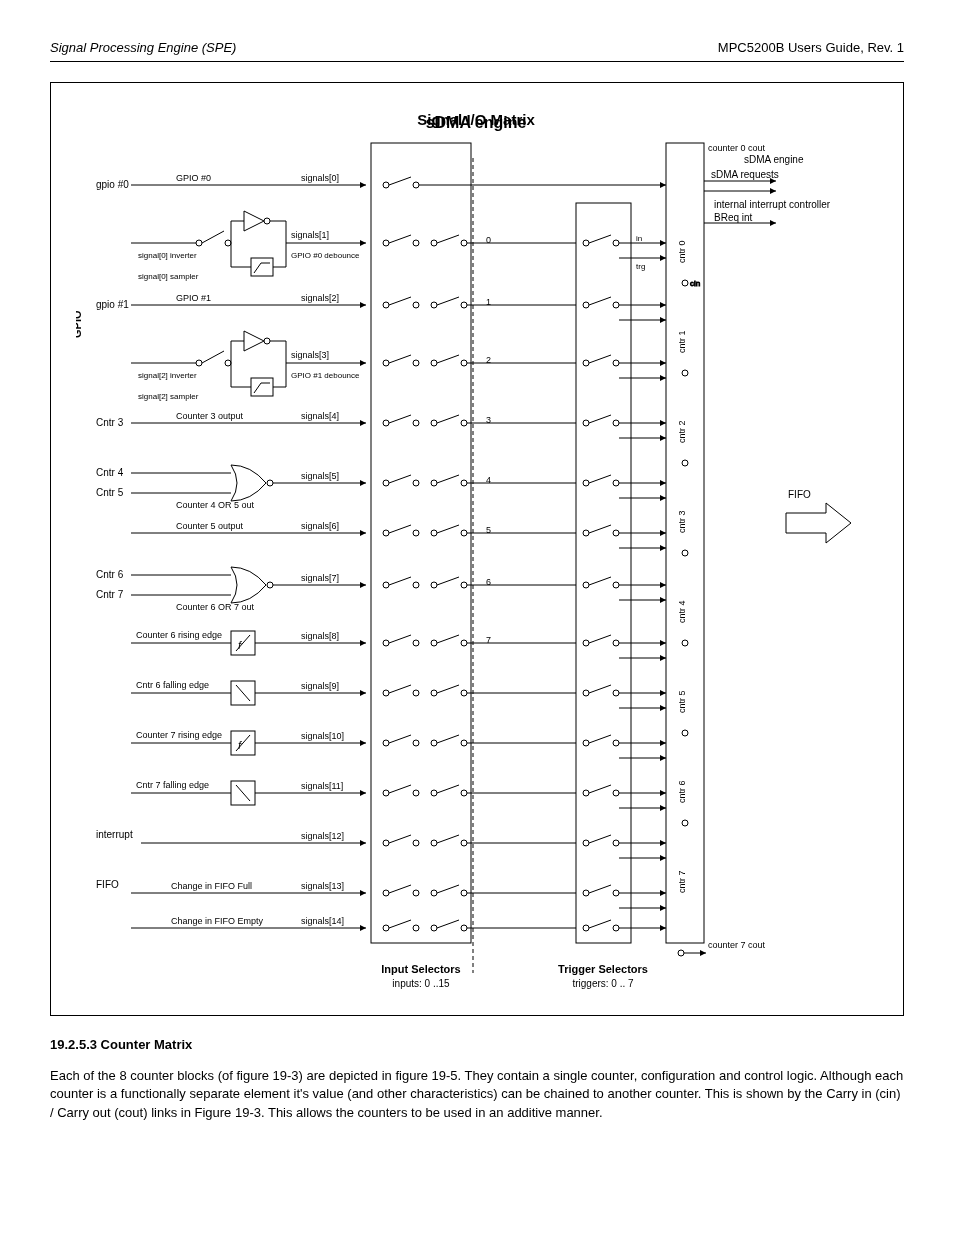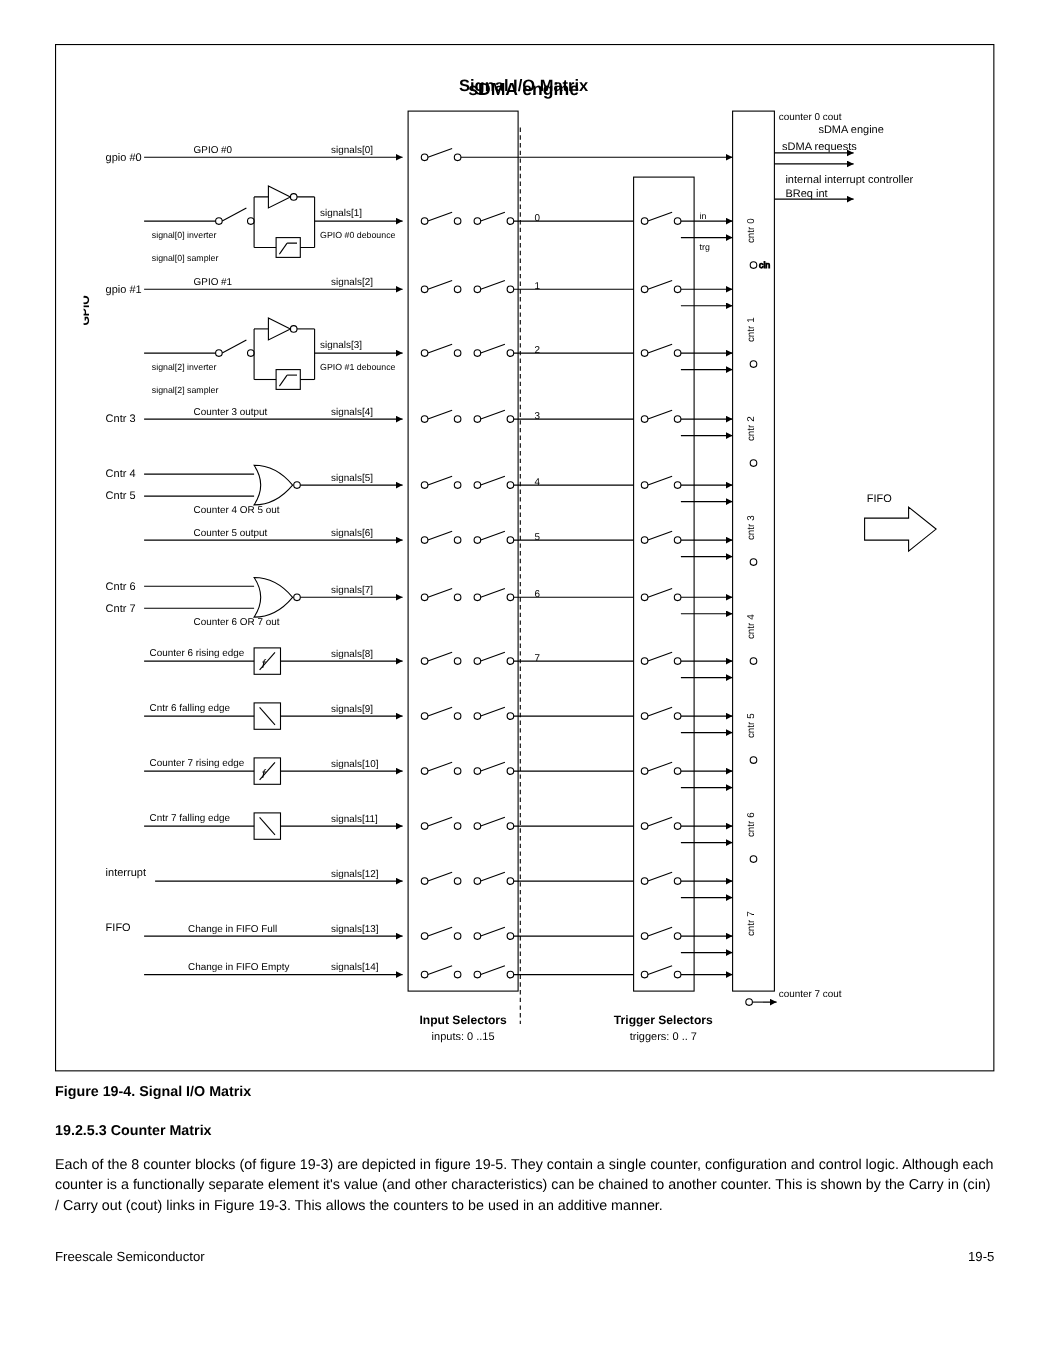--- a/index.html
+++ b/index.html
@@ -42,20 +42,24 @@
   .body-text {
     margin-top: 20px;
     font-size: 13px;
     line-height: 1.4;
   }
 </style>
 </head>
 <body>
 
 <div class="page">
+  <div class="header-row">
+    <span class="header-left">Signal Processing Engine (SPE)</span>
+    <span>MPC5200B Users Guide, Rev. 1</span>
+  </div>
 
   <div class="figure-frame">
     <svg width="800" height="920" viewBox="0 0 800 920">
       <defs>
         <marker id="arrow" markerWidth="8" markerHeight="8" refX="6" refY="3" orient="auto">
           <path d="M0,0 L6,3 L0,6 Z" fill="#000"></path>
         </marker>
       </defs>
 
       <text x="400" y="25" text-anchor="middle" font-size="16" font-weight="bold">sDMA engine</text>
@@ -458,26 +462,19 @@
       <text x="410" y="260" font-size="9">2</text>
       <text x="410" y="320" font-size="9">3</text>
       <text x="410" y="380" font-size="9">4</text>
       <text x="410" y="430" font-size="9">5</text>
       <text x="410" y="482" font-size="9">6</text>
       <text x="410" y="540" font-size="9">7</text>
 
     </svg>
   </div>
 
-  <div class="caption">
-    <b>Figure 19-4. Signal I/O Matrix</b>
-  </div>
 
   <div class="body-text">
     <div><b>19.2.5.3  Counter Matrix</b></div>
     <p>Each of the 8 counter blocks (of figure 19-3) are depicted in figure 19-5. They contain a single counter, configuration and control logic. Although each counter is a functionally separate element it's value (and other characteristics) can be chained to another counter. This is shown by the Carry in (cin) / Carry out (cout) links in Figure 19-3. This allows the counters to be used in an additive manner.</p>
   </div>
 
-  <div style="display:flex;justify-content:space-between;margin-top:30px;font-size:12px">
-    <span>Freescale Semiconductor</span>
-    <span>19-5</span>
-  </div>
 </div>
 
 </body></html>

